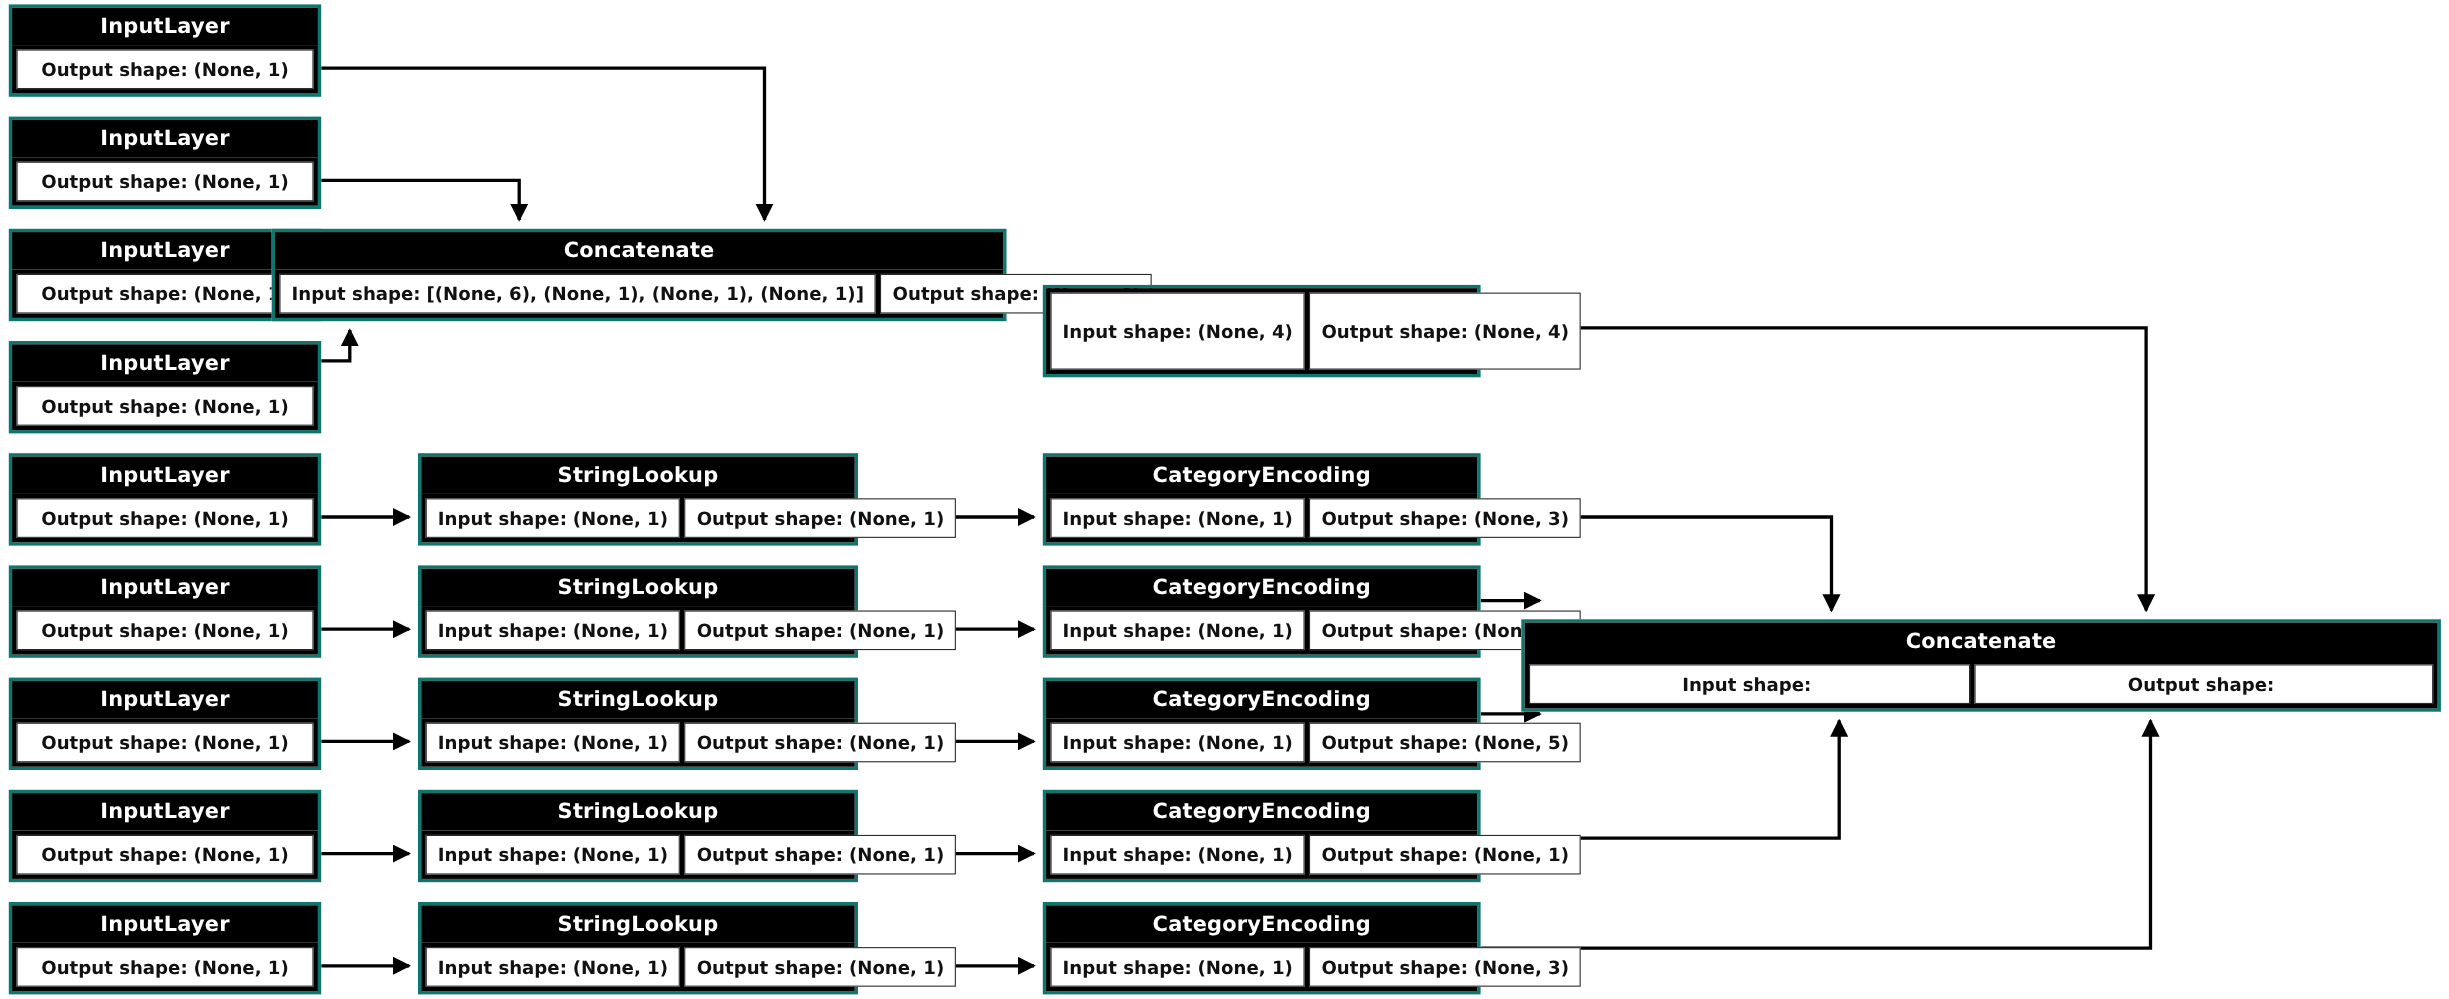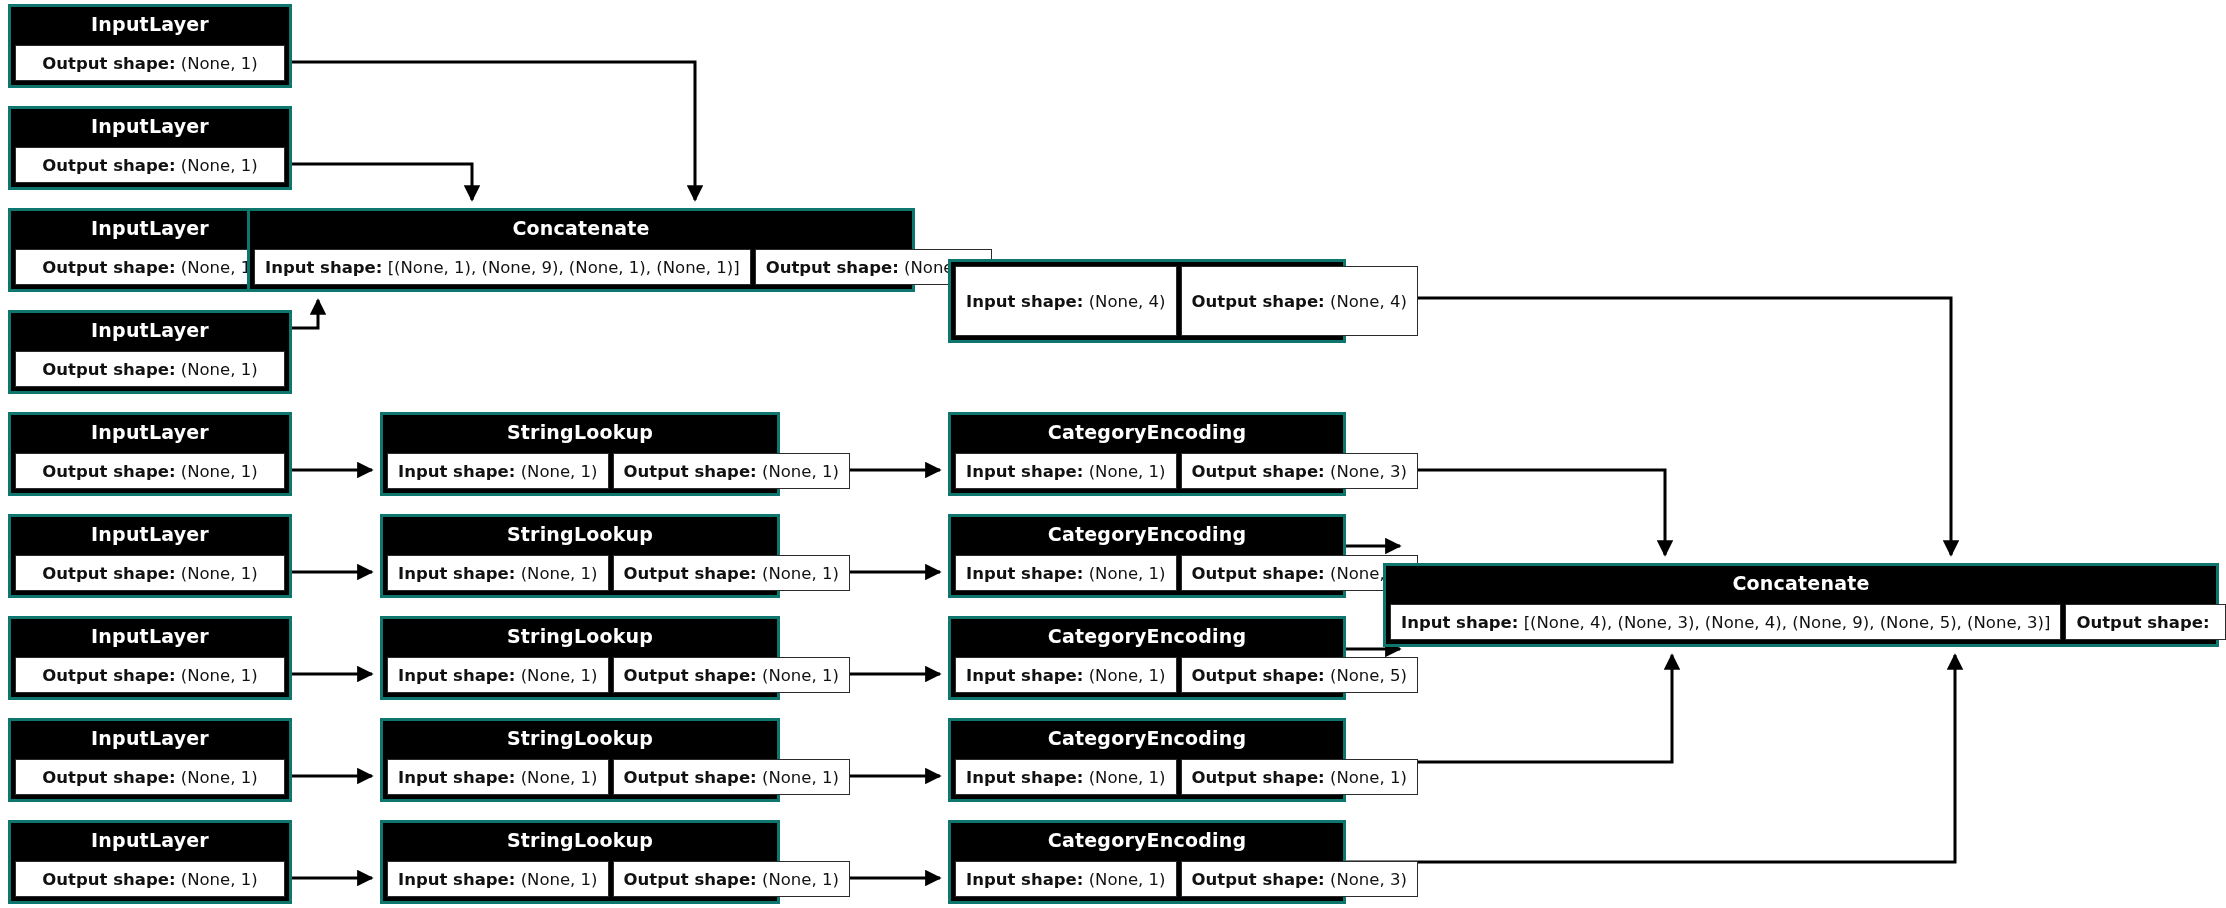--- a/index.html
+++ b/index.html
@@ -54,21 +54,21 @@
     display:flex;
     align-items:center;
     justify-content:center;
     font-size:16.5px;
     color:#111111;
     white-space:nowrap;
     padding:0 10px;
     box-sizing:border-box;
     flex:1 1 auto;
   }
-  .cell b{font-weight:normal;}
+  .cell b{font-weight:bold;}
   .cell .lbl{font-weight:bold;}
 </style>
 </head>
 <body>
 
 <div id="canvas">
 
   <svg class="edges" viewBox="0 0 2226 908" preserveAspectRatio="none">
     <defs>
       <marker id="arrow" viewBox="0 0 10 10" refX="9" refY="5" markerWidth="5.5" markerHeight="5.5" orient="auto-start-reverse">
@@ -151,21 +151,21 @@
       </div>
       <div class="node" style="left: 8px; top: 820px; width: 284px; height: 84px;">
         <div class="node-title">InputLayer</div>
         <div class="node-body">
           <div class="cell"><span class="lbl">Output shape:</span>&nbsp;<b>(None, 1)</b></div>
         </div>
       </div>
       <div class="node" style="left: 247px; top: 208px; width: 668px; height: 84px;">
         <div class="node-title">Concatenate</div>
         <div class="node-body">
-          <div class="cell"><span class="lbl">Input shape:</span>&nbsp;<b>[(None, 1), (None, 9), (None, 1), (None, 1)]</b></div>
+          <div class="cell"><span class="lbl">Input shape:</span>&nbsp;<b>[(None, 6), (None, 1), (None, 1), (None, 1)]</b></div>
           <div class="cell"><span class="lbl">Output shape:</span>&nbsp;<b>(None, 4)</b></div>
         </div>
       </div>
       <div class="node" style="left: 948px; top: 259px; width: 398px; height: 84px;">
         <div class="node-body">
           <div class="cell"><span class="lbl">Input shape:</span>&nbsp;<b>(None, 4)</b></div>
           <div class="cell"><span class="lbl">Output shape:</span>&nbsp;<b>(None, 4)</b></div>
         </div>
       </div>
       <div class="node" style="left: 380px; top: 412px; width: 400px; height: 84px;">
@@ -234,19 +234,19 @@
       <div class="node" style="left: 948px; top: 820px; width: 398px; height: 84px;">
         <div class="node-title">CategoryEncoding</div>
         <div class="node-body">
           <div class="cell"><span class="lbl">Input shape:</span>&nbsp;<b>(None, 1)</b></div>
           <div class="cell"><span class="lbl">Output shape:</span>&nbsp;<b>(None, 3)</b></div>
         </div>
       </div>
       <div class="node" style="left: 1383px; top: 563px; width: 836px; height: 84px;">
         <div class="node-title">Concatenate</div>
         <div class="node-body">
-          <div class="cell"><span class="lbl">Input shape:</span>&nbsp;<b>[(None, 4), (None, 3), (None, 4), (None, 9), (None, 5), (None, 3)]</b></div>
+          <div class="cell"><span class="lbl">Input shape:</span>&nbsp;</div>
           <div class="cell"><span class="lbl">Output shape:</span>&nbsp;</div>
         </div>
       </div>
     </div>
 
 </div>
 
 </body></html>

